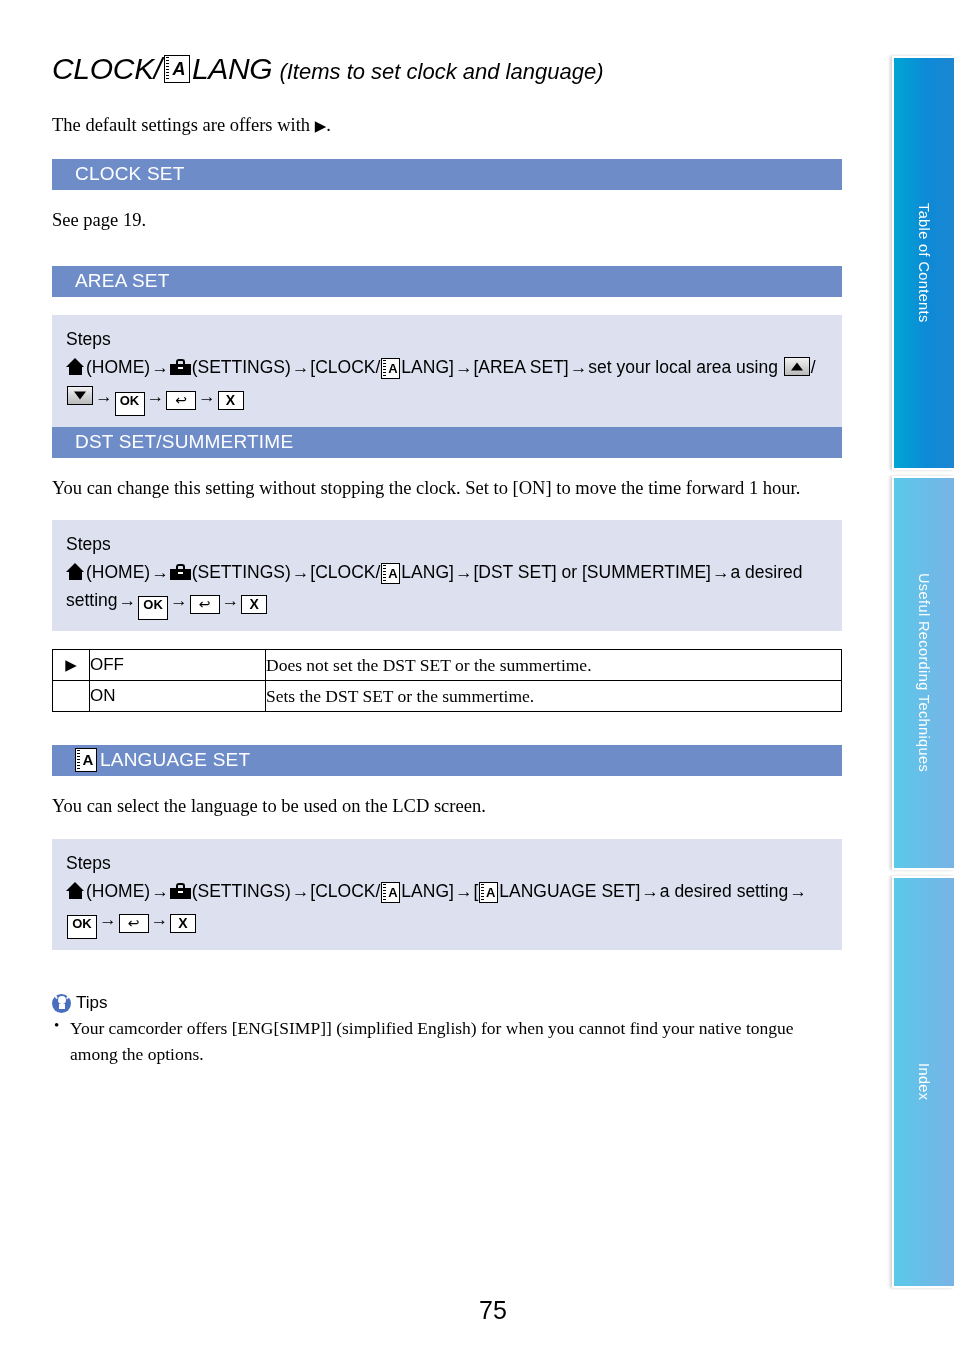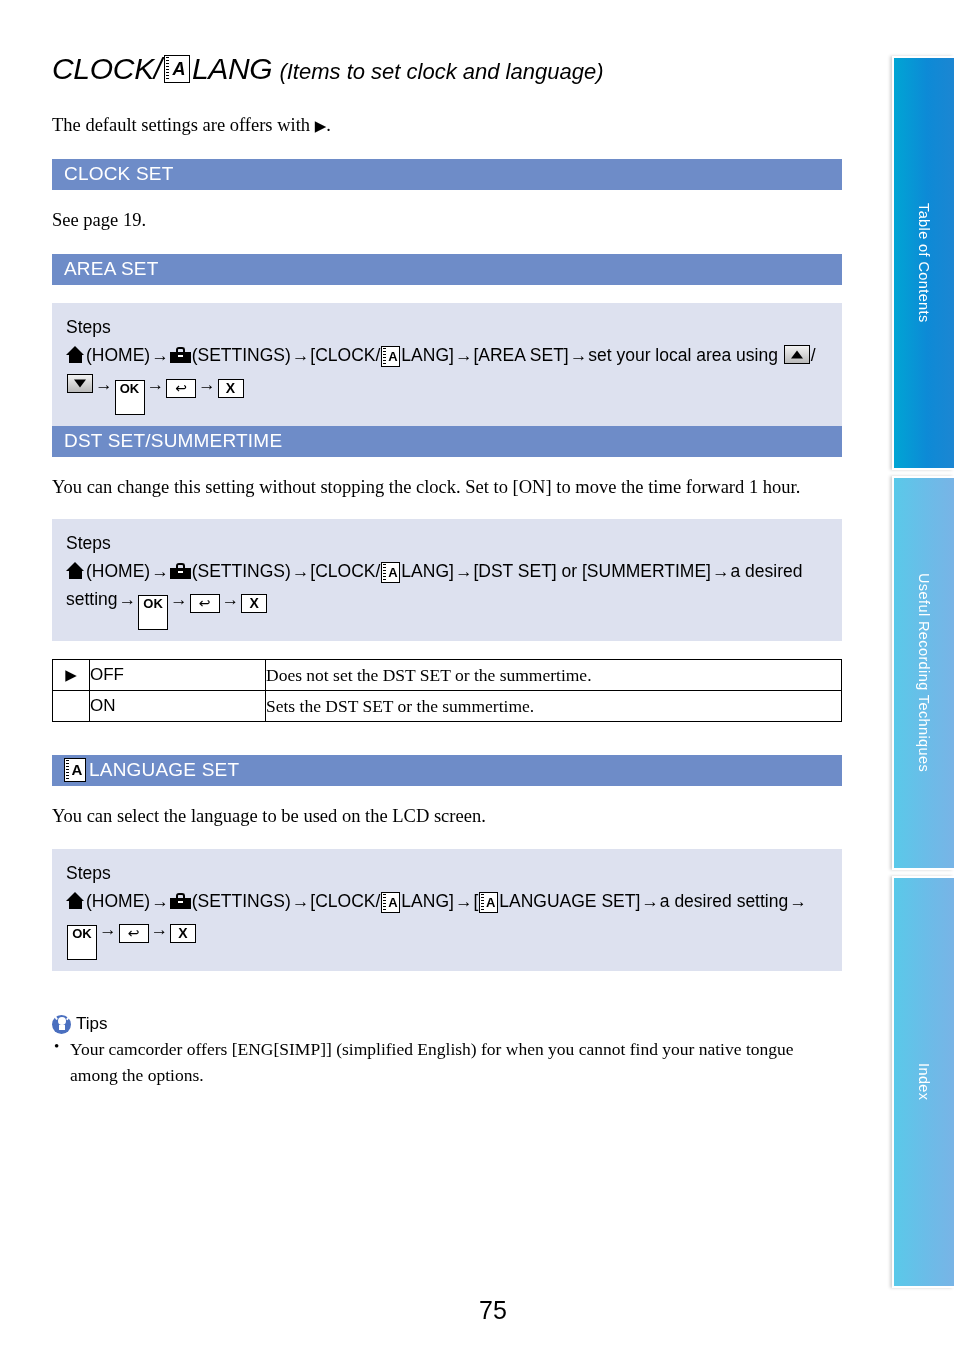--- a/index.html
+++ b/index.html
@@ -90,21 +90,21 @@
   .tri-right { font-size: 15px; }
 
   
   .sec-head {
     background: #6E8CC8;
     color: #ffffff;
     font-family: "Liberation Sans", sans-serif;
     font-size: 19px;
     font-weight: 400;
     letter-spacing: 0.2px;
-    padding: 6px 0 7px 12px;
+    padding: 6px 0 7px 23px;
     display: flex;
     align-items: center;
     box-sizing: border-box;
     height: 31px;
   }
 
   
   p.body {
     font-size: 18.5px;
     line-height: 1.52;
@@ -179,21 +179,21 @@
     display: inline-block;
     border: 1.6px solid #000;
     background: #fff;
     font-family: "Liberation Sans", sans-serif;
     font-weight: 700;
     text-align: center;
     vertical-align: -3px;
     box-sizing: border-box;
     margin: 0 1px;
   }
-  .keybox.ok  { min-width: 30px; height: 35px; line-height: 16px; font-size: 13px; padding: 0 2px; }
+  .keybox.ok  { min-width: 30px; height: 24px; line-height: 16px; font-size: 13px; padding: 0 2px; }
   .keybox.x   { min-width: 26px; height: 19px; line-height: 16px; font-size: 14px; }
   .keybox.ret { min-width: 30px; height: 19px; line-height: 17px; font-size: 14px; font-weight: 400; }
 
   
   .trikey {
     display: inline-block;
     width: 26px; height: 19px;
     border: 1.6px solid #000;
     background: linear-gradient(to bottom, #f2f2f2 0%, #b9b9b9 100%);
     position: relative;
@@ -373,21 +373,21 @@
 
     <div class="intro">
       <span>The default settings are offers with </span><span class="tri-right">▶</span><span>.</span>
     </div>
 
     <div class="sec-head">
       <span>CLOCK SET</span>
     </div>
     <p class="body">See page 19.</p>
 
-    <div class="sec-head" style="margin-top:20px;">
+    <div class="sec-head" style="margin-top:32px;">
       <span>AREA SET</span>
     </div>
 
     <div class="steps">
       <span class="steps-label">Steps</span>
       <span class="steps-flow"><span class="home-icon"><span class="roof"></span><span class="base"></span></span><span>(HOME)</span><span class="arr">→</span><span class="tool-icon"><span class="handle"></span><span class="body-b"></span><span class="slot"></span></span><span>(SETTINGS)</span><span class="arr">→</span><span>[CLOCK/</span><span class="a-icon mid"><span class="rings"></span><span class="a-letter">A</span></span><span>LANG]</span><span class="arr">→</span><span>[AREA SET]</span><span class="arr">→</span><span>set your local area using</span> <span class="trikey up"><span class="t"></span></span><span>/</span><span class="trikey down"><span class="t"></span></span><span class="arr">→</span><span class="keybox ok">OK</span><span class="arr">→</span><span class="keybox ret">↩</span><span class="arr">→</span><span class="keybox x">X</span></span>
     </div>
 
     <div class="sec-head" style="">
       <span>DST SET/SUMMERTIME</span>

